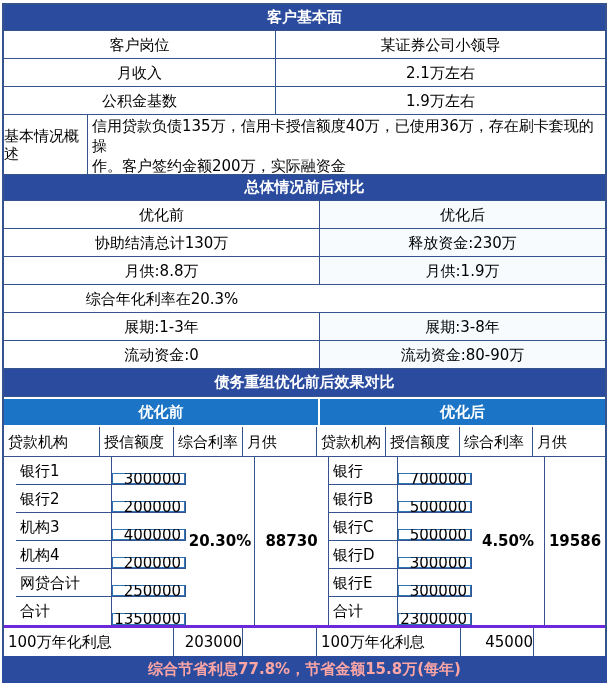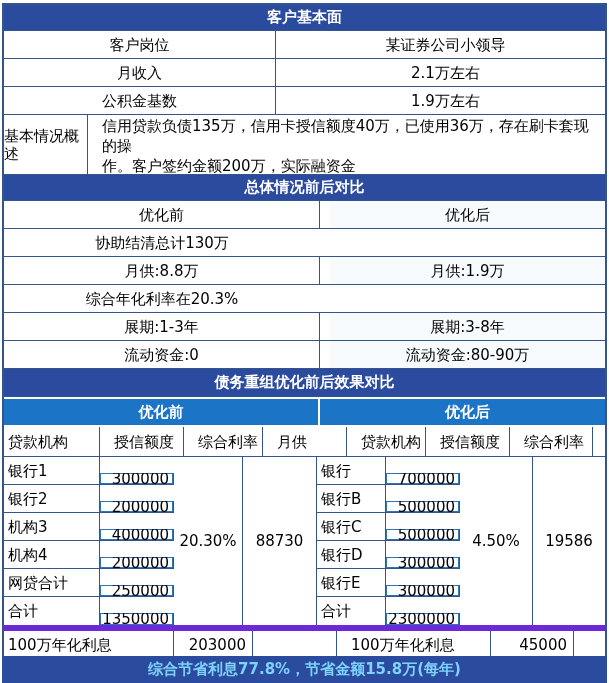--- a/index.html
+++ b/index.html
@@ -12,21 +12,21 @@
   .tbl {
     position:absolute; top:3px; left:2px; width:605px;
     border:2px solid #35538C; background:#fff;
   }
   .bar {
     height:26px; background:#2B4B9E; color:#fff; font-weight:bold;
     display:flex; align-items:center; justify-content:center;
     border-bottom:1px solid #35538C; font-size:15px;
   }
   .bar.h28 { height:28px; }
-  .r { display:grid; border-bottom:1px solid #35538C;gap:10px; }
+  .r { display:grid; border-bottom:1px solid #35538C; }
   .r:last-child { border-bottom:none; }
   .h28 { height:28px; }
   .h30 { height:30px; }
   .h60 { height:60px; }
   .c {
     display:flex; align-items:center; justify-content:center;
     border-right:1px solid #35538C; overflow:hidden; line-height:1.2;
   }
   .c:last-child { border-right:none; }
   .s1 { grid-template-columns:272px 1fr; }
@@ -42,39 +42,40 @@
     height:30px; background:#1B74C5; border-bottom:2px solid #ffffff;
     border-top:2px solid #ffffff; grid-template-columns:316px 1fr;
   }
   .bluerow .c {
     color:#fff; font-weight:bold; border-right:2px solid #ffffff;
   }
   .bluerow .c:last-child { border-right:none; }
   .cols8 { grid-template-columns:96px 74px 69px 74px 69px 74px 73px 1fr; }
   .colhdr .c { justify-content:flex-start; padding-left:4px; }
   .dg {
-    display:grid; border-bottom:6px solid #6d28d9;
+    display:grid; border-bottom:3px solid #6d28d9;
     grid-template-columns:96px 74px 69px 74px 69px 74px 73px 1fr;
     grid-template-rows:repeat(6, 28px);
+    padding-left:12px;
   }
   .dg .c { border-bottom:1px solid #35538C; }
   .dg .c.name { justify-content:flex-start; padding-left:4px; }
   .dg .c.amt {
     justify-content:flex-end; padding-right:4px;
     box-shadow:inset 0 0 0 1px #2E75B6;
     margin-top:16px;
   }
-  .dg .c.merged { border-bottom:none; }
+  .dg .c.merged { border-bottom:none;font-weight:bold; }
   .dg .c.lastrow { border-bottom:none; }
   .ir { grid-template-columns:170px 69px 74px 144px 73px 1fr; }
   .ir .lab { justify-content:flex-start; padding-left:4px; }
-  .ir .val { justify-content:flex-end; padding-right:6px; }
+  .ir .val { justify-content:flex-end; }
   .footer {
     position:absolute; left:2px; bottom:0; width:605px; height:27px;
-    background:#2B4B9E; color:#7dd3fc; font-weight:bold;
+    background:#2B4B9E; color:#fca5a5; font-weight:bold;
     display:flex; align-items:center; justify-content:center; font-size:15px;
   }
   
   .gc3 { grid-column:3; grid-row:1 / 7; }
   .gc4 { grid-column:4; grid-row:1 / 7;text-align:center; }
   .gc7 { grid-column:7; grid-row:1 / 7; }
   .gc8 { grid-column:8; grid-row:1 / 7; }
 </style>
 </head>
 <body>
@@ -104,20 +105,21 @@
     </div>
 
     <div class="bar">总体情况前后对比</div>
 
     <div class="r h28 s2">
       <div class="c">优化前</div>
       <div class="c tint">优化后</div>
     </div>
     <div class="r h28 s2">
       <div class="c">协助结清总计130万</div>
+      <div class="c tint">释放资金:230万</div>
     </div>
     <div class="r h28 s2">
       <div class="c">月供:8.8万</div>
       <div class="c tint">月供:1.9万</div>
     </div>
     <div class="r h28 s2">
       <div class="c">综合年化利率在20.3%</div>
     </div>
     <div class="r h28 s2">
       <div class="c">展期:1-3年</div>

